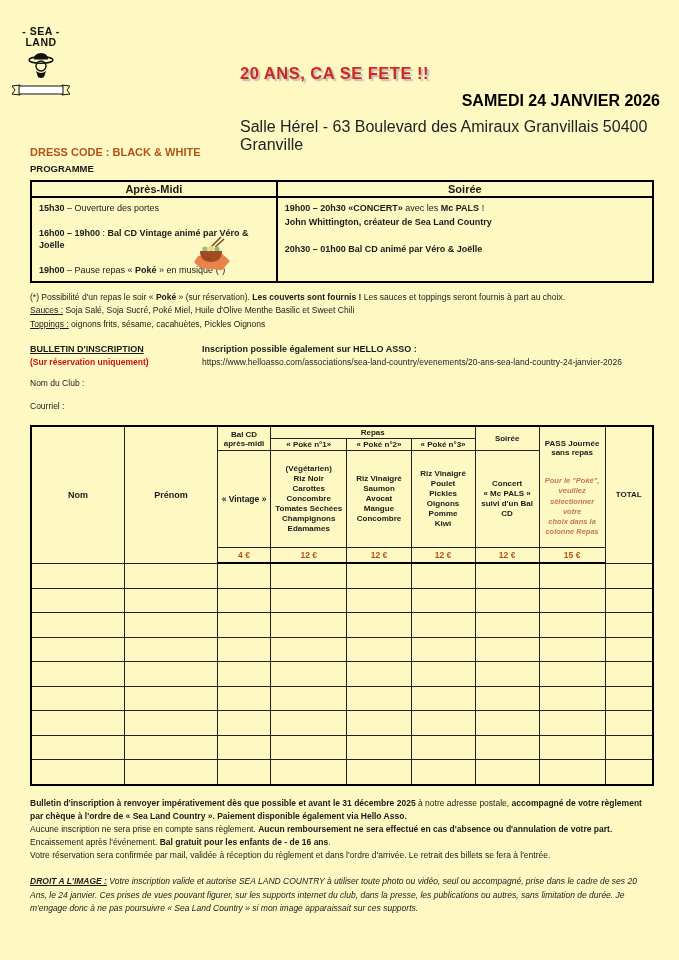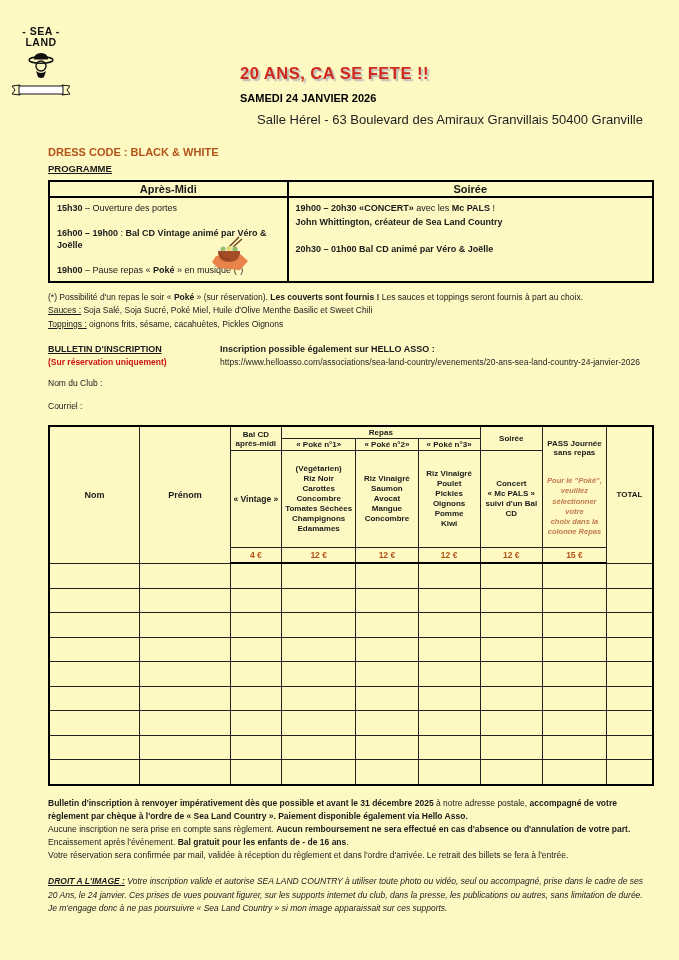--- a/index.html
+++ b/index.html
@@ -14,26 +14,26 @@
   .logo svg{display:block;margin:1px auto 0;}
   .contact{position:absolute;left:79px;top:29px;font-size:8.5px;line-height:1.55;color:#222;}
   .org-name{font-weight:bold;font-size:9.5px;margin-bottom:1px;}
   .contact .tel{margin-top:9px;}
   .contact a{color:#4a6a6a;text-decoration:underline;}
   .title-block{position:absolute;left:240px;top:64px;width:420px;}
   .event-title{
     color:#d1281e;font-size:16.5px;font-weight:bold;letter-spacing:.5px;
     text-shadow:2px 2px 1.5px #b5b5b5;white-space:nowrap;
   }
-  .event-date{font-size:11px;font-weight:bold;text-align:left;margin-top:9px;color:#000;}
-  .event-venue{font-size:13px;text-align:center;margin-top:8px;color:#222;}
-  
-  .content{position:absolute;top:146px;left:48px;right:25px;}
+  .event-date{font-size:16px;font-weight:bold;text-align:right;margin-top:9px;color:#000;}
+  .event-venue{font-size:16px;margin-top:8px;color:#222;}
+  
+  .content{position:absolute;top:146px;left:30px;right:25px;}
   .dress-code{color:#b35318;font-weight:bold;font-size:11px;}
-  .prog-heading{font-weight:bold;font-size:9.5px;text-decoration:underline;margin-top:5px;}
+  .prog-heading{font-weight:bold;font-size:9.5px;margin-top:5px;}
   table{border-collapse:collapse;}
   .prog-table{width:100%;margin-top:6px;border:2px solid #000;}
   .prog-table th{border:2px solid #000;font-size:11px;padding:1px 2px;text-align:center;}
   .prog-table td{border:2px solid #000;vertical-align:top;padding:4px 7px;font-size:9px;height:66px;}
   .prog-table td.afternoon-cell{width:39.5%;position:relative;}
   .prog-line{margin:0;line-height:1.35;}
   .afternoon-cell .prog-line + .prog-line{margin-top:13px;}
   .evening-cell .prog-line + .prog-line{margin-top:2px;}
   .evening-cell .prog-line:nth-of-type(3){margin-top:15px;}
   .poke-bowl{position:absolute;left:158px;top:36px;}

